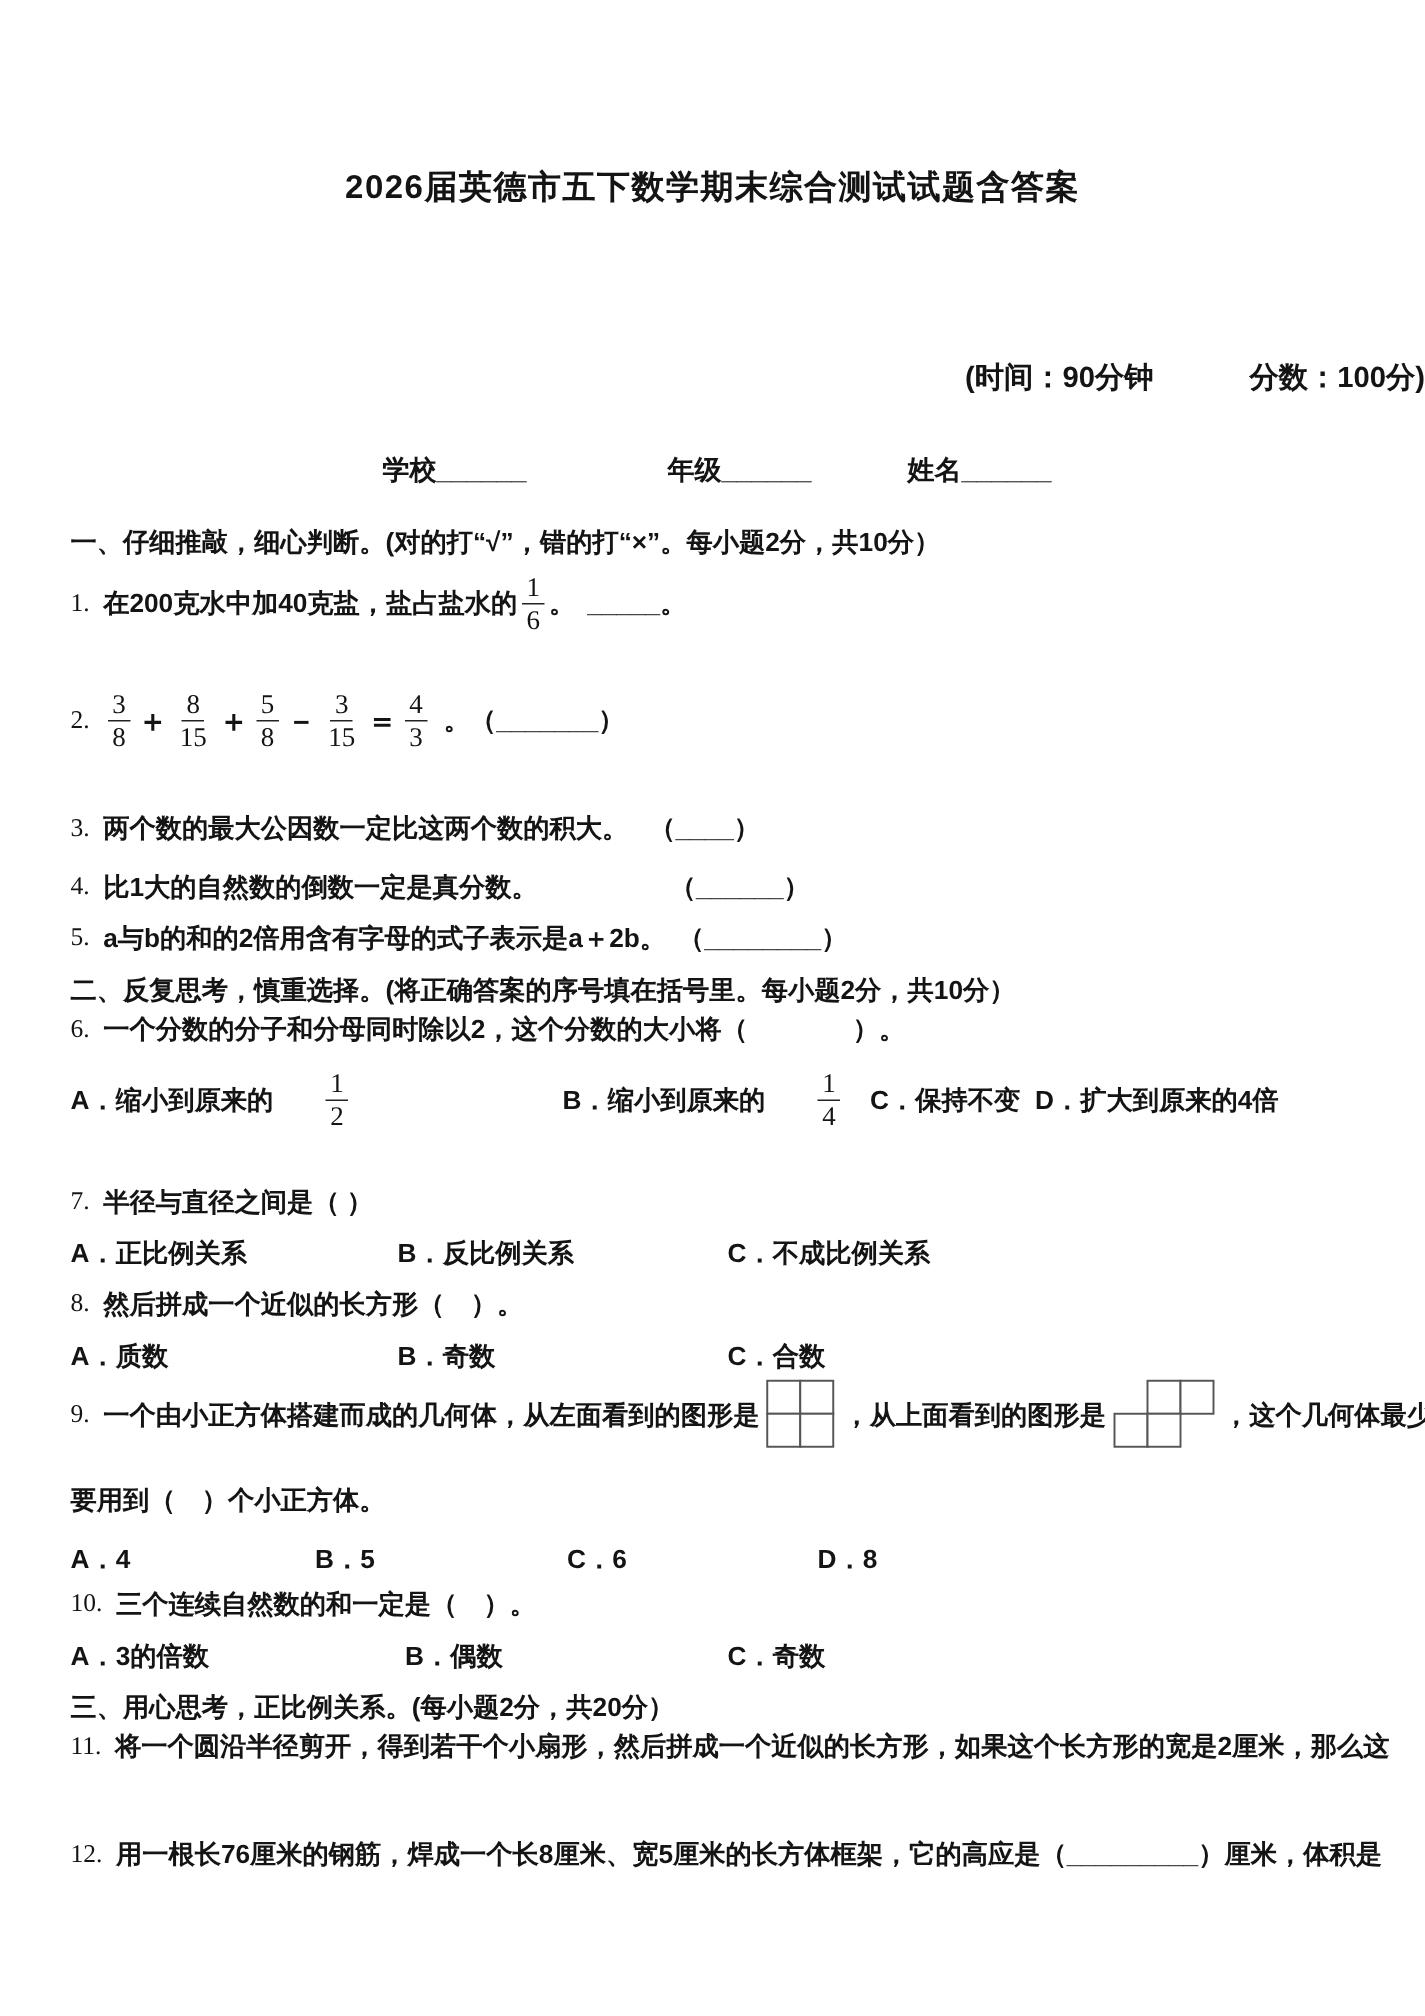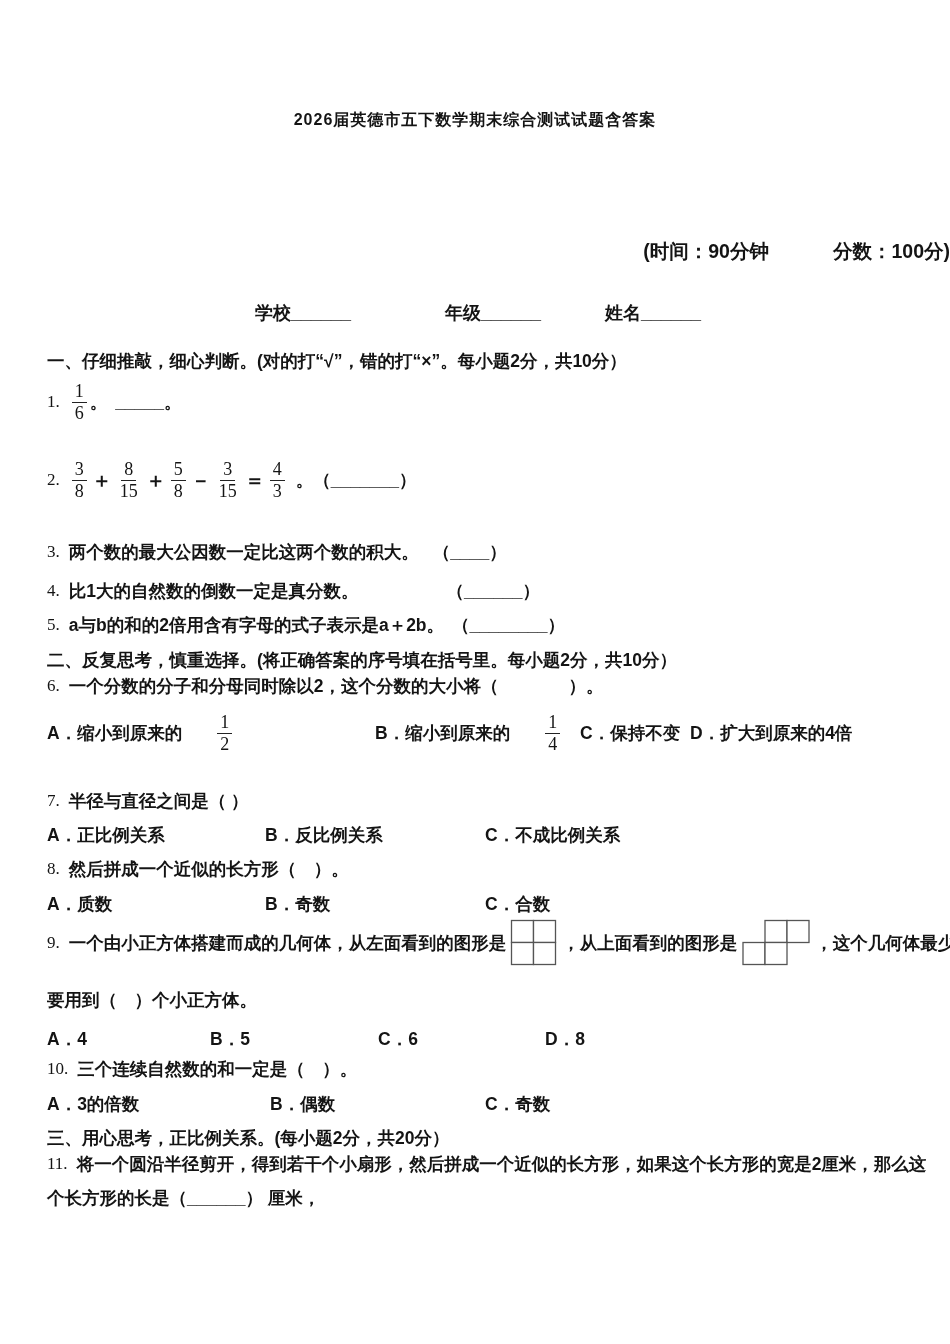--- a/index.html
+++ b/index.html
@@ -1,19 +1,19 @@
 <!DOCTYPE html>
 <html><head>
 <meta charset="utf-8">
 <style>
   html,body{margin:0;padding:0;background:#ffffff;}
   body{width:950px;height:1344px;font-family:"Liberation Sans",sans-serif;color:#141414;}
   #page{position:relative;width:950px;height:1344px;background:#ffffff;overflow:hidden;}
   .title{position:absolute;top:110px;left:0;width:100%;text-align:center;
-         font-size:16px;font-weight:bold;letter-spacing:1px;}
+         font-size:22px;font-weight:bold;letter-spacing:1px;}
   .meta{position:absolute;top:238px;left:0;width:100%;display:flex;justify-content:flex-end;
         gap:64px;font-size:19.5px;font-weight:bold;}
   .fields{position:absolute;top:301px;left:0;width:100%;font-size:18px;font-weight:bold;}
   .fields span{position:absolute;white-space:nowrap;}
   .line{position:absolute;left:47px;font-size:17.5px;font-weight:bold;white-space:nowrap;
         display:flex;align-items:center;}
   .qn{font-family:"Liberation Serif",serif;font-weight:normal;font-size:17px;margin-right:9px;}
   .frac{display:inline-flex;flex-direction:column;align-items:center;
         font-family:"Liberation Serif",serif;font-weight:normal;font-size:18px;
         line-height:1.15;margin:0 3px;}
@@ -46,20 +46,21 @@
     <span style="left:445px">年级______</span>
     <span style="left:605px">姓名______</span>
   </div>
 
   <div class="line" style="top:349px">
     <span>一、仔细推敲，细心判断。(对的打“√”，错的打“×”。每小题2分，共10分）</span>
   </div>
 
   <div class="line" style="top:376px;height:52px">
     <span class="qn">1.</span>
+    <span>在200克水中加40克盐，盐占盐水的</span>
     <span class="frac">
       <span class="fn">1</span>
       <span class="fd">6</span>
     </span>
     <span>。</span>
     <span class="blank-gap-xs">_____</span>
     <span>。</span>
   </div>
 
   <div class="line" style="top:452px;height:56px">
@@ -206,18 +207,19 @@
   </div>
 
   <div class="line" style="top:1126px">
     <span>三、用心思考，正比例关系。(每小题2分，共20分）</span>
   </div>
 
   <div class="line" style="top:1152px">
     <span class="qn">11.</span>
     <span>将一个圆沿半径剪开，得到若干个小扇形，然后拼成一个近似的长方形，如果这个长方形的宽是2厘米，那么这</span>
   </div>
-  <div class="line" style="top:1186px">
-    <span>个长方形的长是（______） 厘米，</span>
-  </div>
-
+
+  <div class="line" style="top:1224px">
+    <span class="qn">12.</span>
+    <span>用一根长76厘米的钢筋，焊成一个长8厘米、宽5厘米的长方体框架，它的高应是（_________）厘米，体积是</span>
+  </div>
 
 </div>
 
 </body></html>

